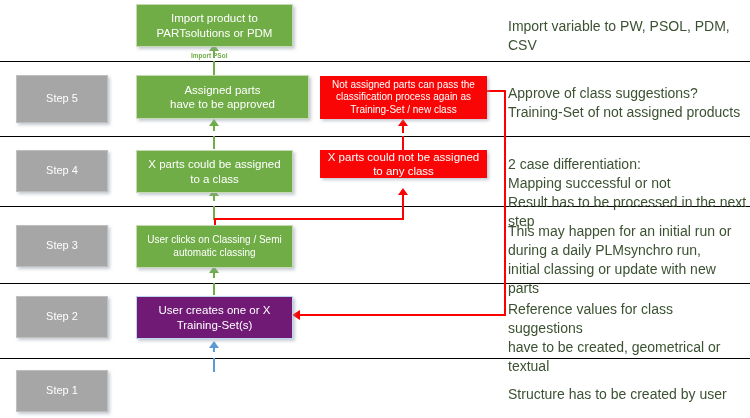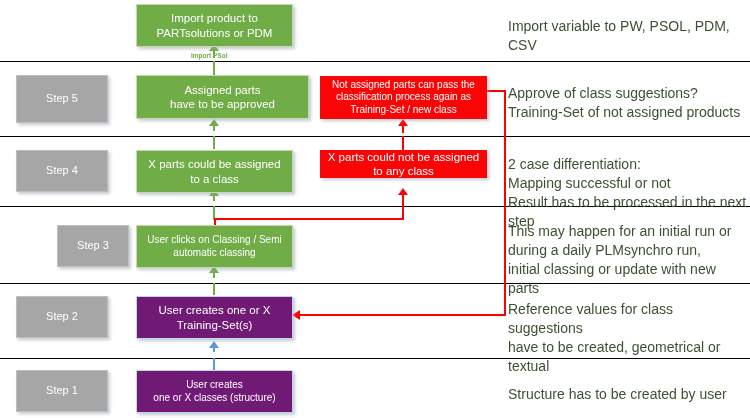--- a/index.html
+++ b/index.html
@@ -159,21 +159,21 @@
 to a class</span>
   </div>
   <div class="node red" style="left:320px; top:150px; width:167px; height:28px;">
     <span class="node-text">X parts could not be assigned
 to any class</span>
   </div>
   <div class="note" style="left:508px; top:155px;">2 case differentiation:
 Mapping successful or not
 Result has to be processed in the next step</div>
 
-  <div class="node gray" style="left:16px;  top:225px; width:72px;  height:42px;margin-left:41px;">
+  <div class="node gray" style="left:16px;  top:225px; width:92px;  height:42px;">
     <span class="step-label">Step 3</span>
   </div>
   <div class="node green" style="left:136px; top:225px; width:157px; height:43px;">
     <span class="node-text small">User clicks on Classing / Semi
 automatic classing</span>
   </div>
   <div class="note" style="left:508px; top:222px;">This may happen for an initial run or
 during a daily PLMsynchro run,
 initial classing or update with new parts</div>
 
@@ -183,19 +183,15 @@
   <div class="node blue" style="left:136px; top:296px; width:157px; height:43px;">
     <span class="node-text">User creates one or X
 Training-Set(s)</span>
   </div>
   <div class="note" style="left:508px; top:300px;">Reference values for class suggestions
 have to be created, geometrical or textual</div>
 
   <div class="node gray" style="left:16px;  top:370px; width:92px;  height:42px;">
     <span class="step-label">Step 1</span>
   </div>
-  <div class="node blue" style="left:136px; top:370px; width:157px; height:43px;">
-    <span class="node-text small">User creates
-one or X classes (structure)</span>
-  </div>
   <div class="note" style="left:508px; top:385px;">Structure has to be created by user</div>
 
 </div>
 
 </body></html>

